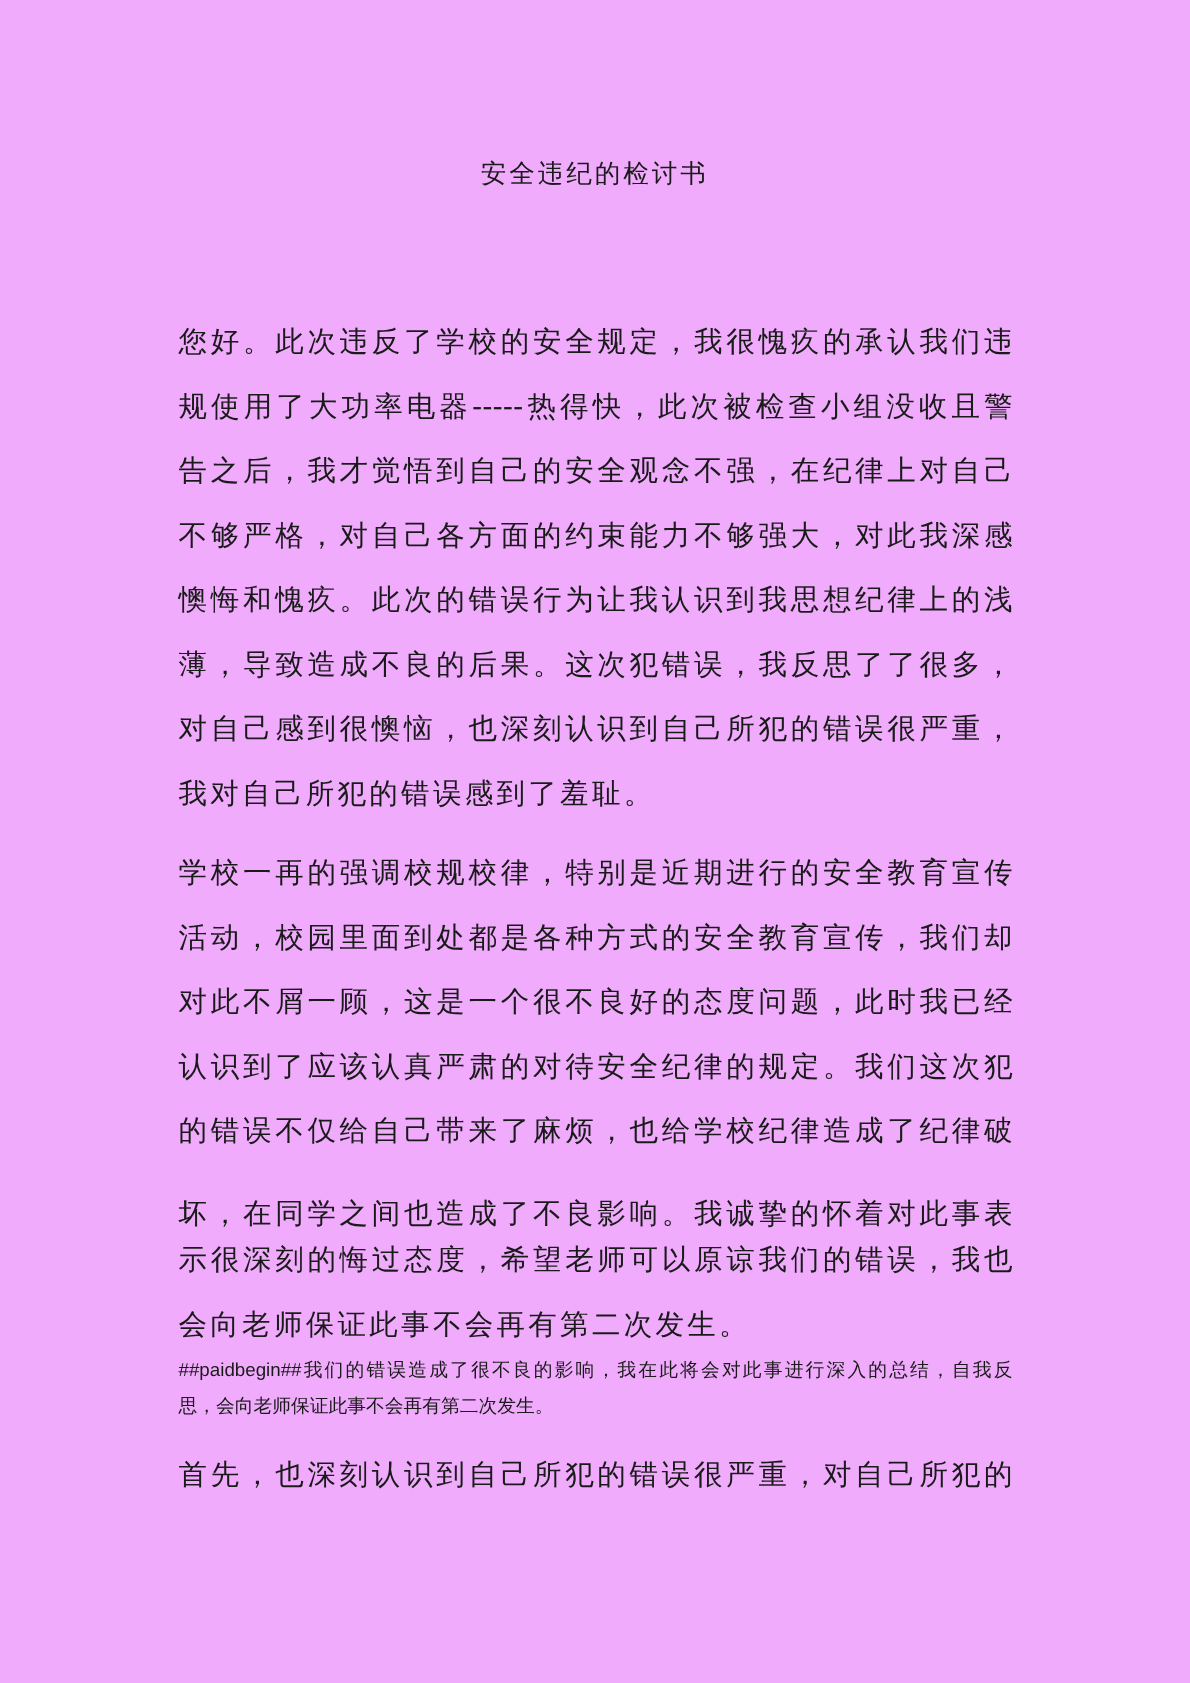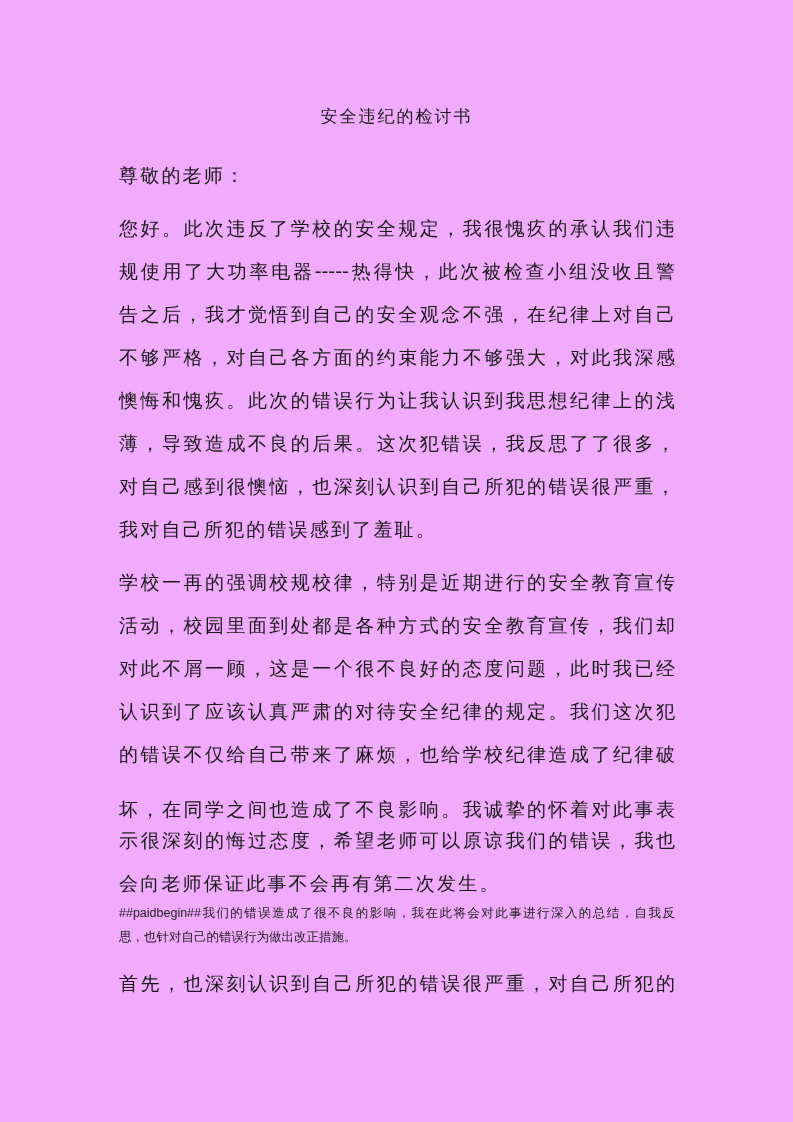--- a/index.html
+++ b/index.html
@@ -66,21 +66,20 @@
       font-size: 12.5px;
     }
   </style>
 </head>
 <body>
 
 <div class="page">
 
   <div class="title">安全违纪的检讨书</div>
 
-  <div class="line" style="top:162px;">尊敬的老师：</div>
 
   <div>
     <div class="line justify" style="top:215px;">您好。此次违反了学校的安全规定，我很愧疚的承认我们违</div>
     <div class="line justify" style="top:258px;">规使用了大功率电器-----热得快，此次被检查小组没收且警</div>
     <div class="line justify" style="top:301px;">告之后，我才觉悟到自己的安全观念不强，在纪律上对自己</div>
     <div class="line justify" style="top:344px;">不够严格，对自己各方面的约束能力不够强大，对此我深感</div>
     <div class="line justify" style="top:387px;">懊悔和愧疚。此次的错误行为让我认识到我思想纪律上的浅</div>
     <div class="line justify" style="top:430px;">薄，导致造成不良的后果。这次犯错误，我反思了了很多，</div>
     <div class="line justify" style="top:473px;">对自己感到很懊恼，也深刻认识到自己所犯的错误很严重，</div>
     <div class="line" style="top:516px;">我对自己所犯的错误感到了羞耻。</div>
@@ -92,20 +91,20 @@
     <div class="line justify" style="top:655px;">对此不屑一顾，这是一个很不良好的态度问题，此时我已经</div>
     <div class="line justify" style="top:698px;">认识到了应该认真严肃的对待安全纪律的规定。我们这次犯</div>
     <div class="line justify" style="top:741px;">的错误不仅给自己带来了麻烦，也给学校纪律造成了纪律破</div>
     <div class="line justify" style="top:784px;margin-top:12px;">坏，在同学之间也造成了不良影响。我诚挚的怀着对此事表</div>
     <div class="line justify" style="top:827px;">示很深刻的悔过态度，希望老师可以原谅我们的错误，我也</div>
     <div class="line" style="top:870px;">会向老师保证此事不会再有第二次发生。</div>
   </div>
 
   <div>
     <div class="small justify" style="top:904px;"><span class="marker">##paidbegin##</span><span>我们的错误造成了很不良的影响，我在此将会对此事进行深入的总结，自我反</span></div>
-    <div class="small" style="top:928px;">思，也针对自己的错误行为做出改正措施。</div>
+    <div class="small" style="top:928px;">思，会向老师保证此事不会再有第二次发生。</div>
   </div>
 
   <div>
     <div class="line justify" style="top:970px;">首先，也深刻认识到自己所犯的错误很严重，对自己所犯的</div>
   </div>
 
 </div>
 
 </body></html>

